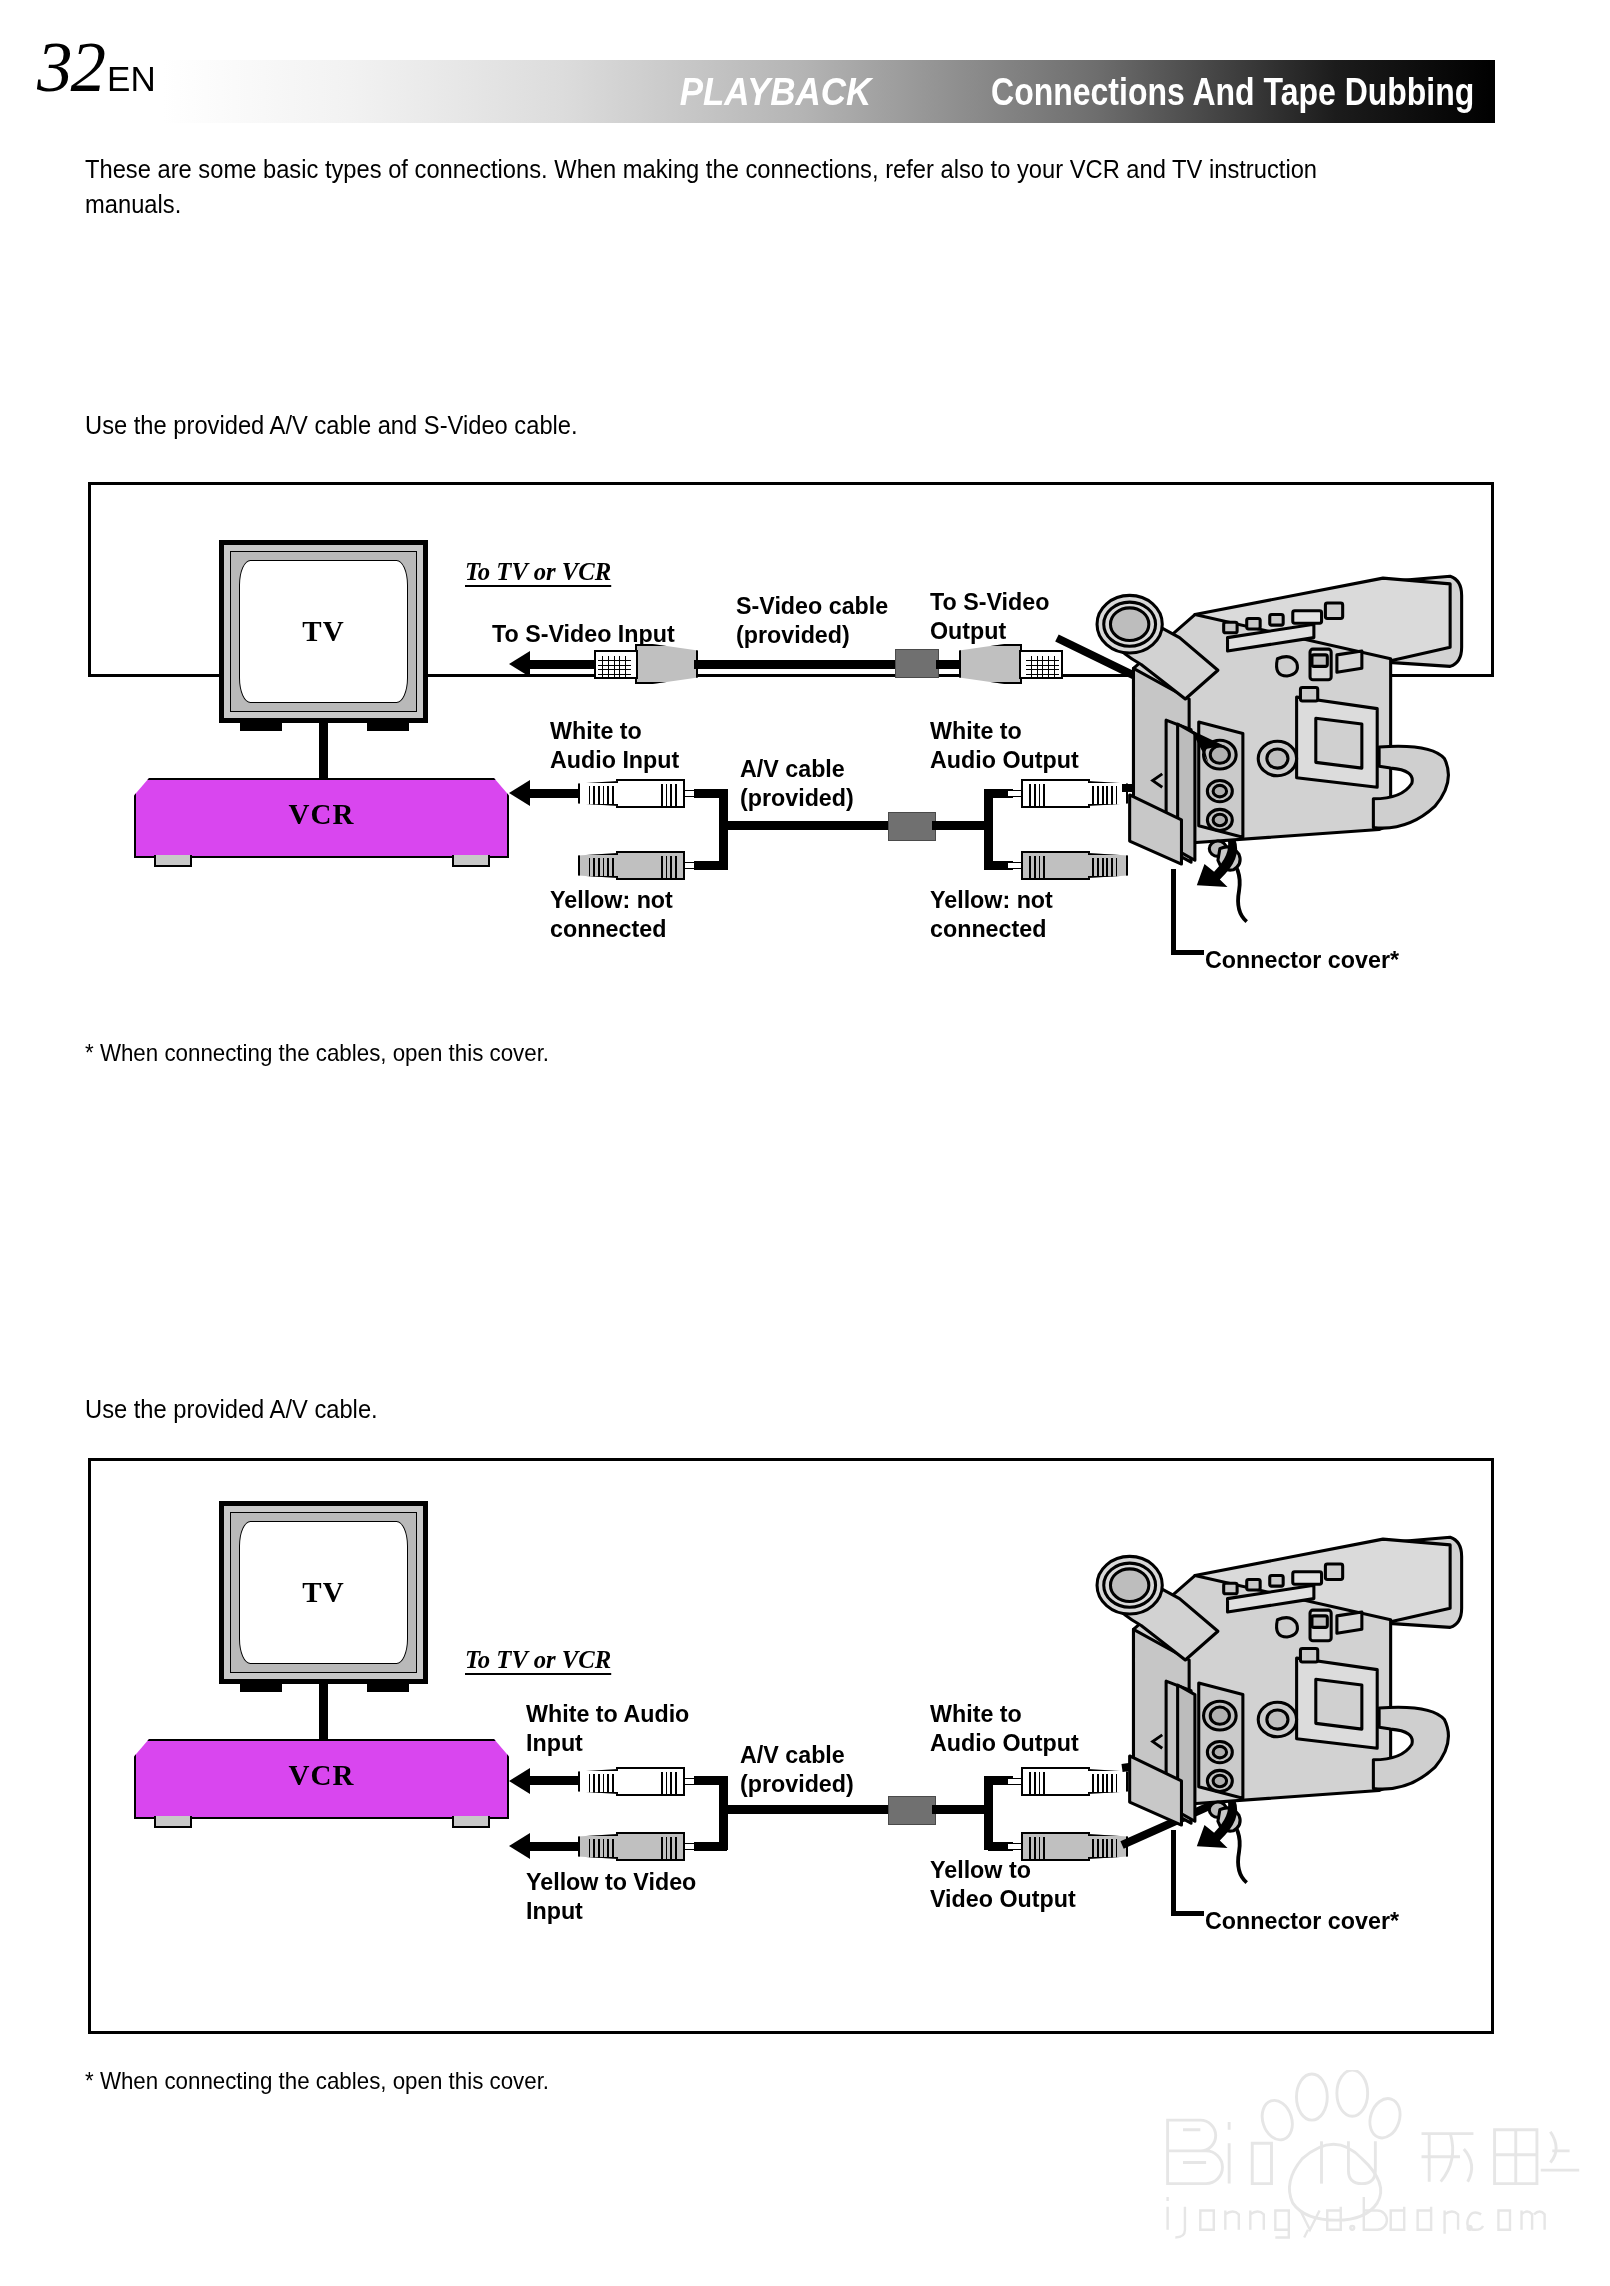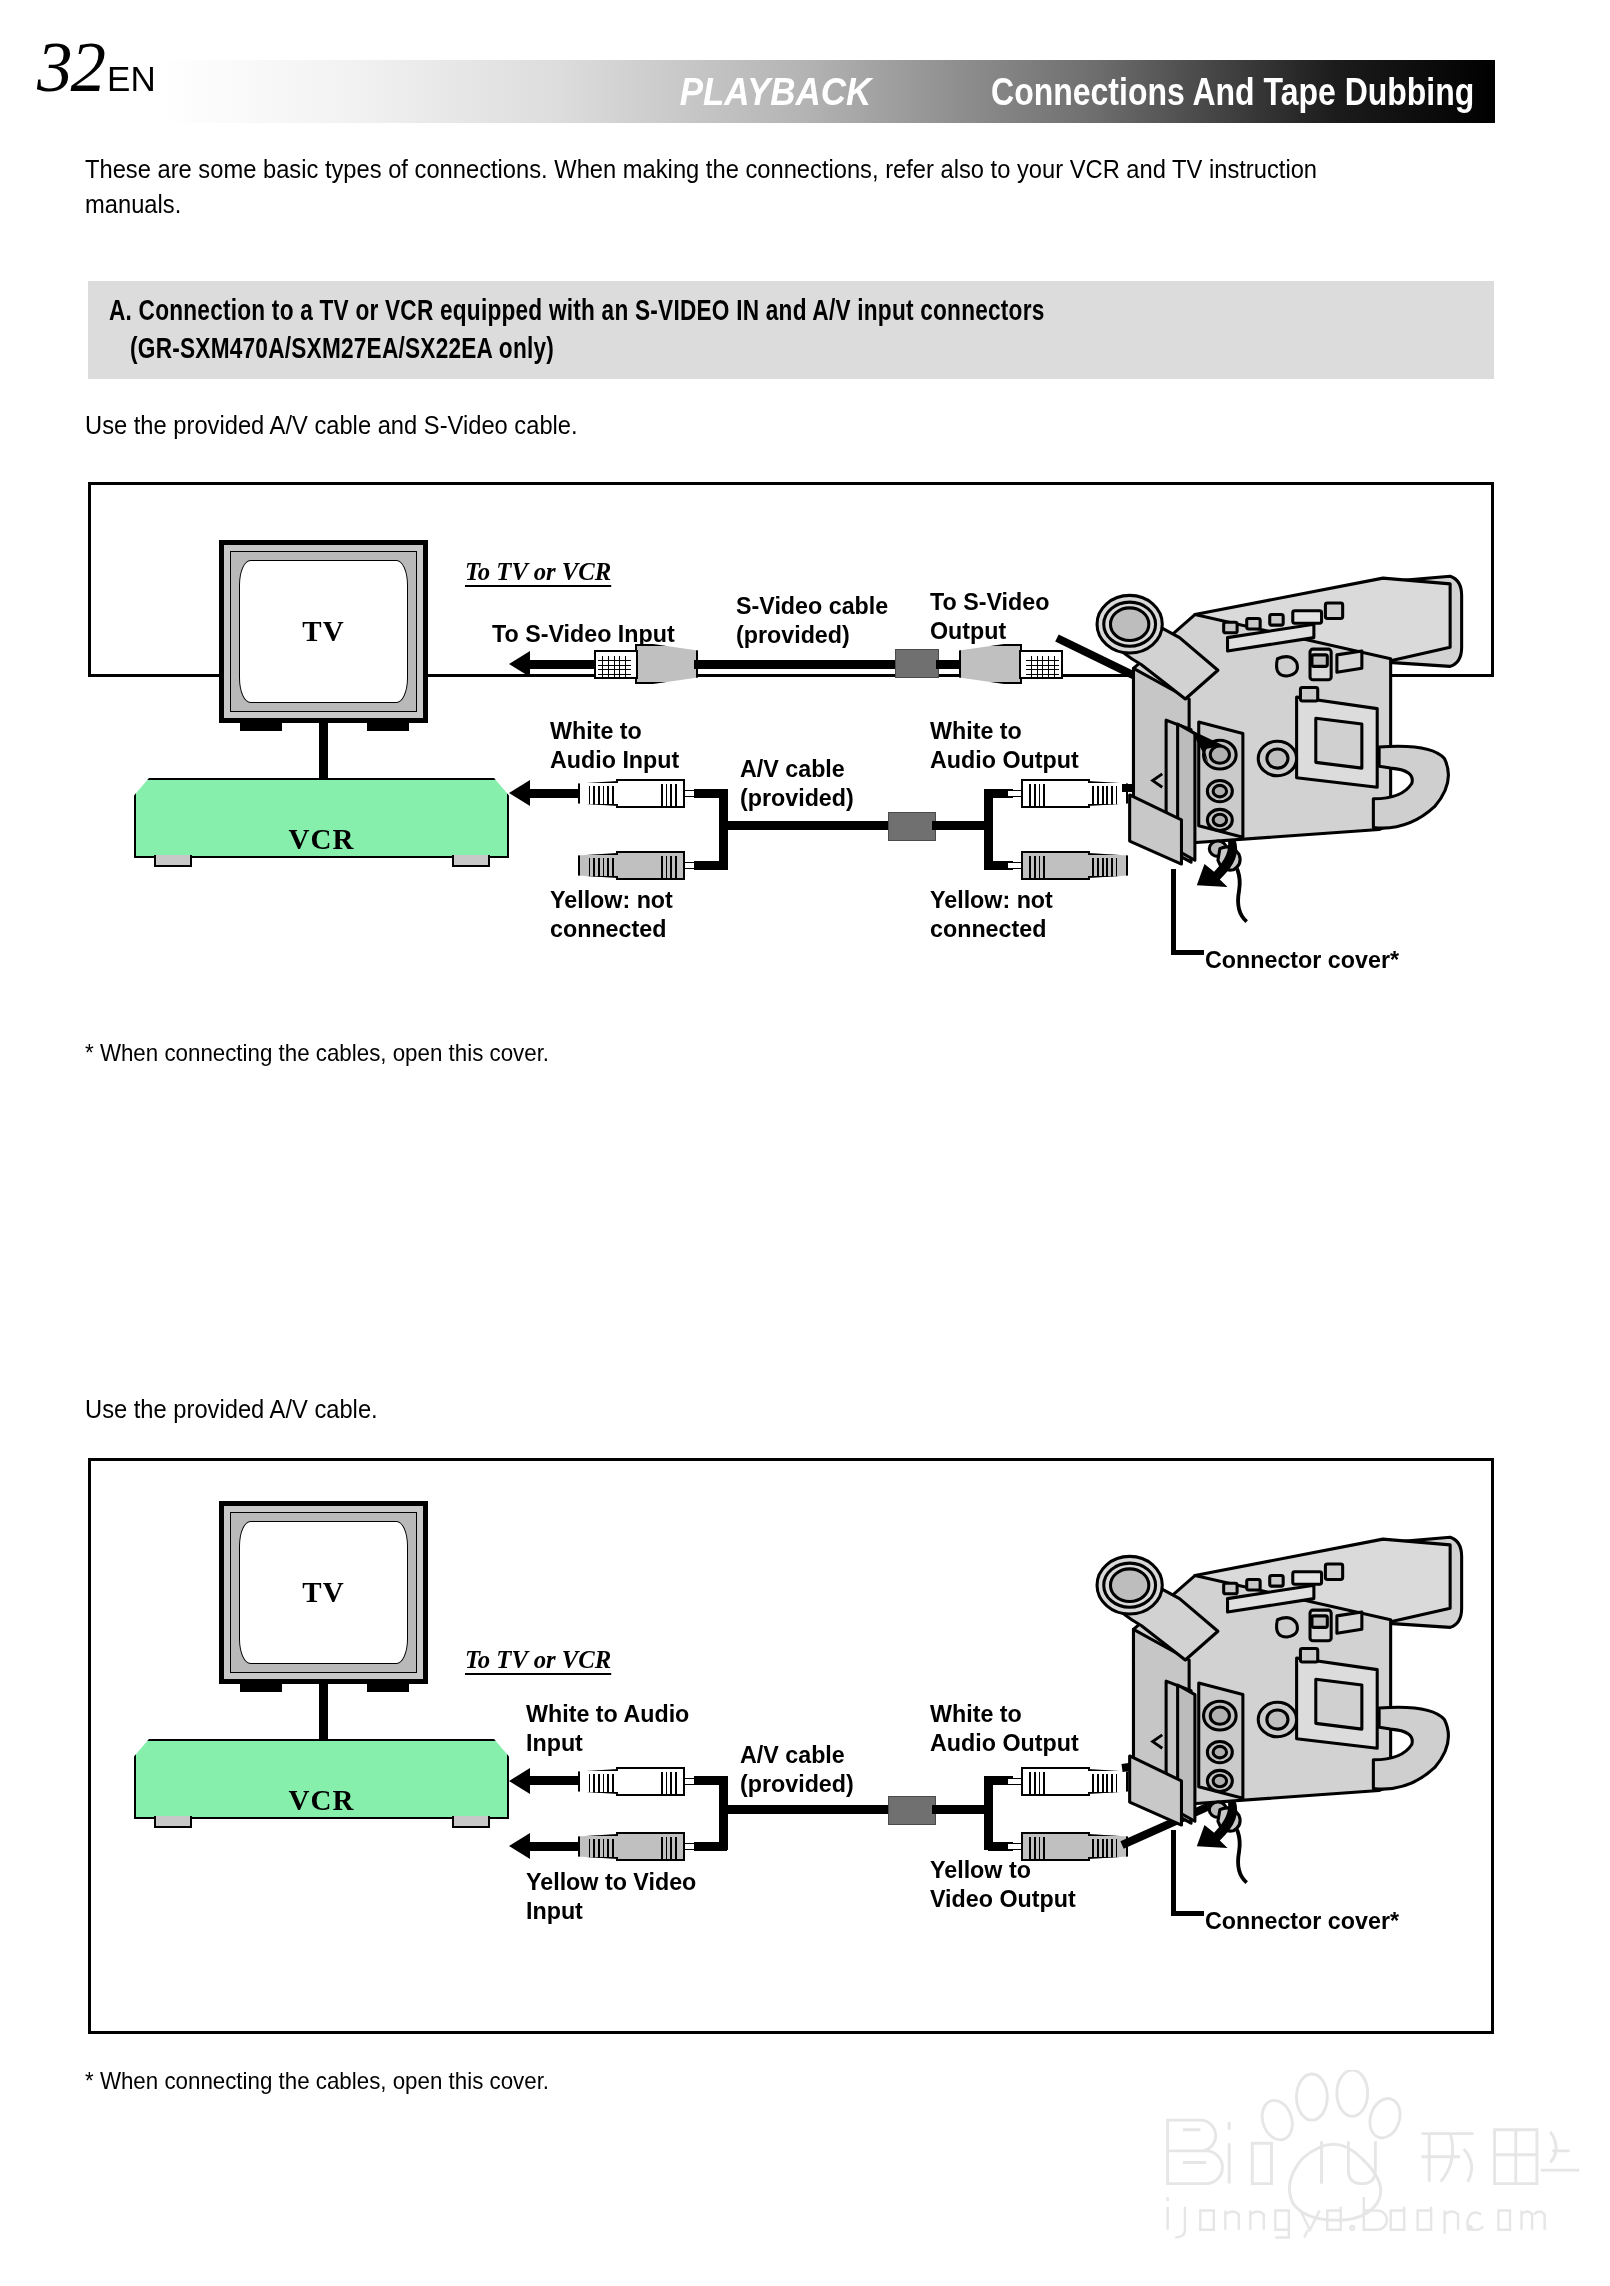--- a/index.html
+++ b/index.html
@@ -98,23 +98,23 @@
   .tv-label {
     font-family:"Liberation Serif", serif; font-weight:bold; font-size:29px;
     letter-spacing:1px;
   }
   .tv-foot {
     position:absolute; height:8.6px; background:#000;
   }
 
   
   .vcr {
-    position:absolute; background:#86efac; border:2.9px solid #000;
+    position:absolute; background:#d946ef; border:2.9px solid #000;
     clip-path:polygon(4% 0%, 96% 0%, 100% 22%, 100% 100%, 0% 100%, 0% 22%);
-    display:flex; align-items:flex-end; justify-content:center;
+    display:flex; align-items:center; justify-content:center;
   }
   .vcr-label {
     font-family:"Liberation Serif", serif; font-weight:bold; font-size:29px;
     letter-spacing:1px; margin-top:-7.7px;
   }
   .vcr-feet { position:absolute; height:11.5px; background:#c8c8c8; border:2.9px solid #000; border-top:none; }
   .tv-vcr-wire { position:absolute; width:8.6px; background:#000; }
 
   
   .dlab {
@@ -205,24 +205,20 @@
 
   <div class="header-band">
     <div class="header-titles">
       <span class="hdr-playback">PLAYBACK</span>
       <span class="hdr-sub">Connections And Tape Dubbing</span>
     </div>
   </div>
 
   <div class="intro">These are some basic types of connections. When making the connections, refer also to your VCR and TV instruction manuals.</div>
 
-  <div class="sec-band" style="top:281px;">
-    <div class="ln">A. Connection to a TV or VCR equipped with an S-VIDEO IN and A/V input connectors</div>
-    <div class="ln ln2">(GR-SXM470A/SXM27EA/SX22EA only)</div>
-  </div>
 
   <div class="use-line" style="top:411px;">Use the provided A/V cable and S-Video cable.</div>
 
   <div class="diagram" style="top:482px; height:195px;"></div>
   <div class="diagram" style="top:482px; height:0; border:none;"></div>
 
   <div style="position:absolute; left:88px; top:482px; width:1406px; height:195px;"></div>
 
   <div class="diagram" style="top:482px; height:0px; border:none;"></div>
 

